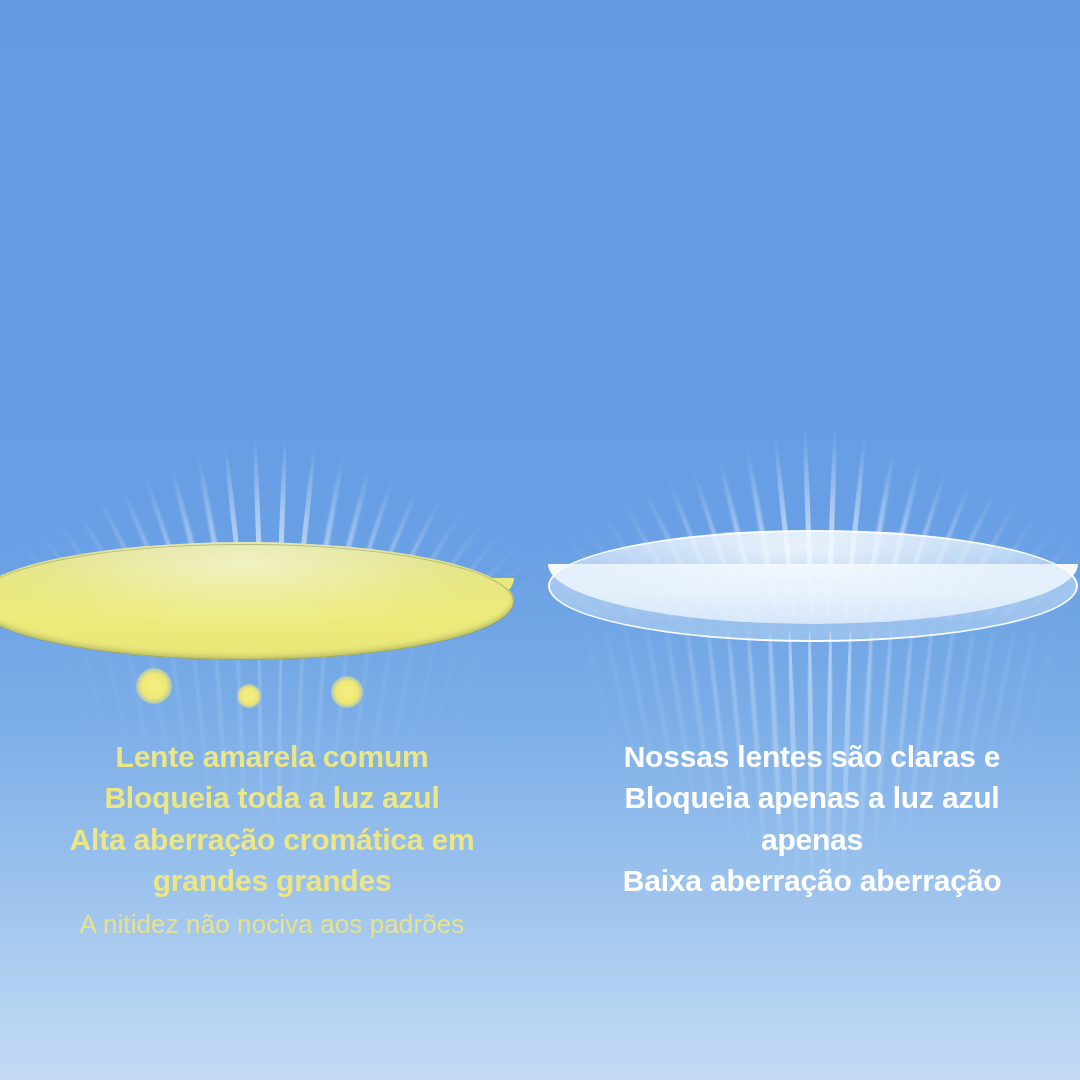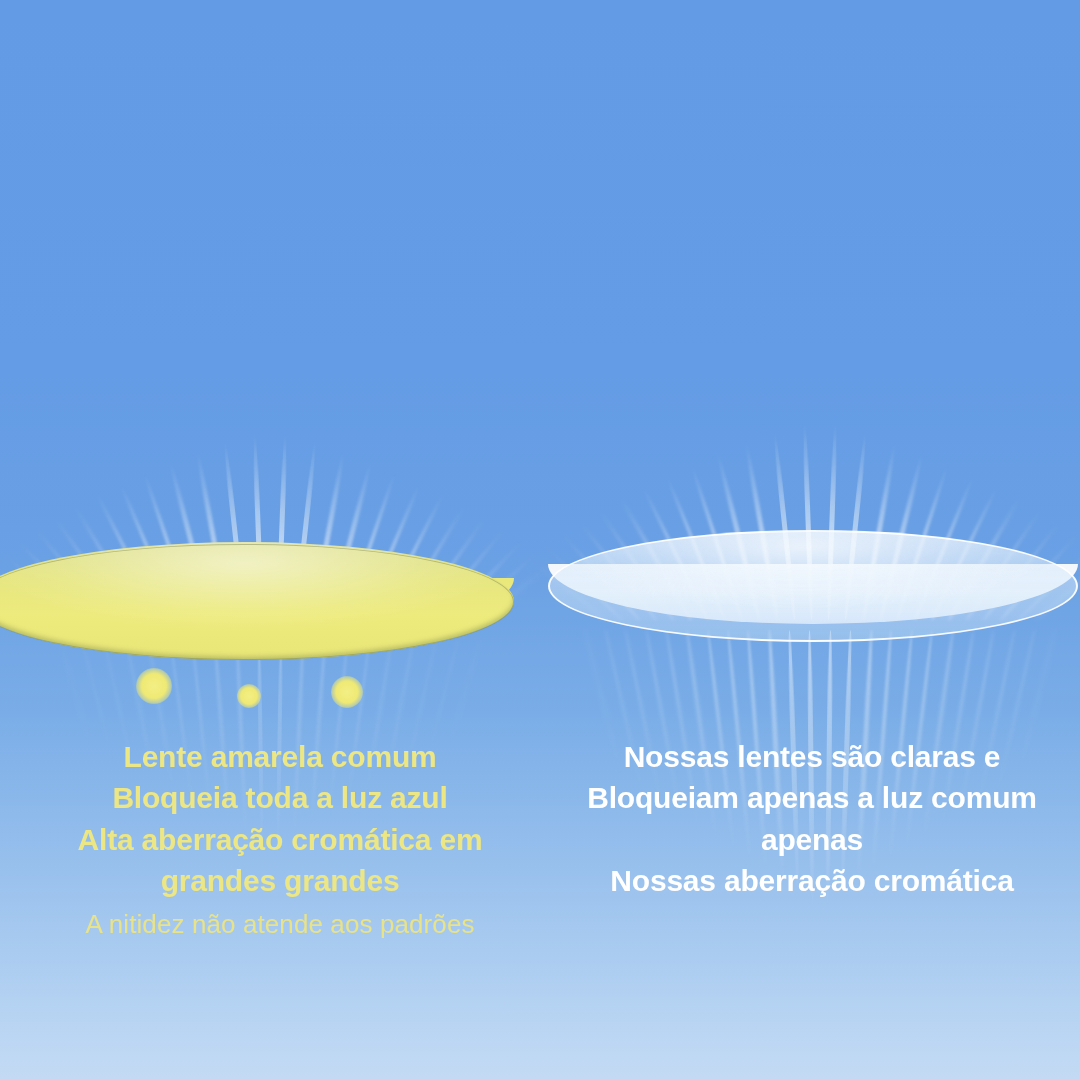--- a/index.html
+++ b/index.html
@@ -140,21 +140,21 @@
     background: radial-gradient(circle, #f3ef84 0%, #efe974 48%, rgba(239,233,116,0.55) 66%, rgba(239,233,116,0) 78%);
     z-index: 22;
   }
 
   
   .caption {
     position: absolute;
     z-index: 50;
     text-align: center;
   }
-  .caption.left  { left: 16px;  top: 736px; width: 528px; }
+  .caption.left  { left: 8px;  top: 736px; width: 528px; }
   .caption.right { left: 548px; top: 736px; width: 528px; }
 
   .cap-line {
     font-weight: bold;
     font-size: 30px;
     line-height: 1.38;
     letter-spacing: -0.2px;
   }
   .caption.left .cap-line  { color: #ece684; }
   .caption.right .cap-line { color: #ffffff; }
@@ -298,23 +298,23 @@
       <div class="lens-clear-body"></div>
       <div class="lens-clear-top"></div>
     </div>
   </div>
 
   <div class="caption left">
     <div class="cap-line">Lente amarela comum</div>
     <div class="cap-line">Bloqueia toda a luz azul</div>
     <div class="cap-line">Alta aberração cromática em</div>
     <div class="cap-line">grandes grandes</div>
-    <div class="cap-note">A nitidez não atende aos padrões</div>
+    <div class="cap-note">A nitidez não nociva aos padrões</div>
   </div>
 
   <div class="caption right">
     <div class="cap-line">Nossas lentes são claras e</div>
-    <div class="cap-line">Bloqueiam apenas a luz comum</div>
+    <div class="cap-line">Bloqueia apenas a luz azul</div>
     <div class="cap-line">apenas</div>
-    <div class="cap-line">Nossas aberração cromática</div>
+    <div class="cap-line">Baixa aberração aberração</div>
   </div>
 
 </div>
 
 </body></html>

